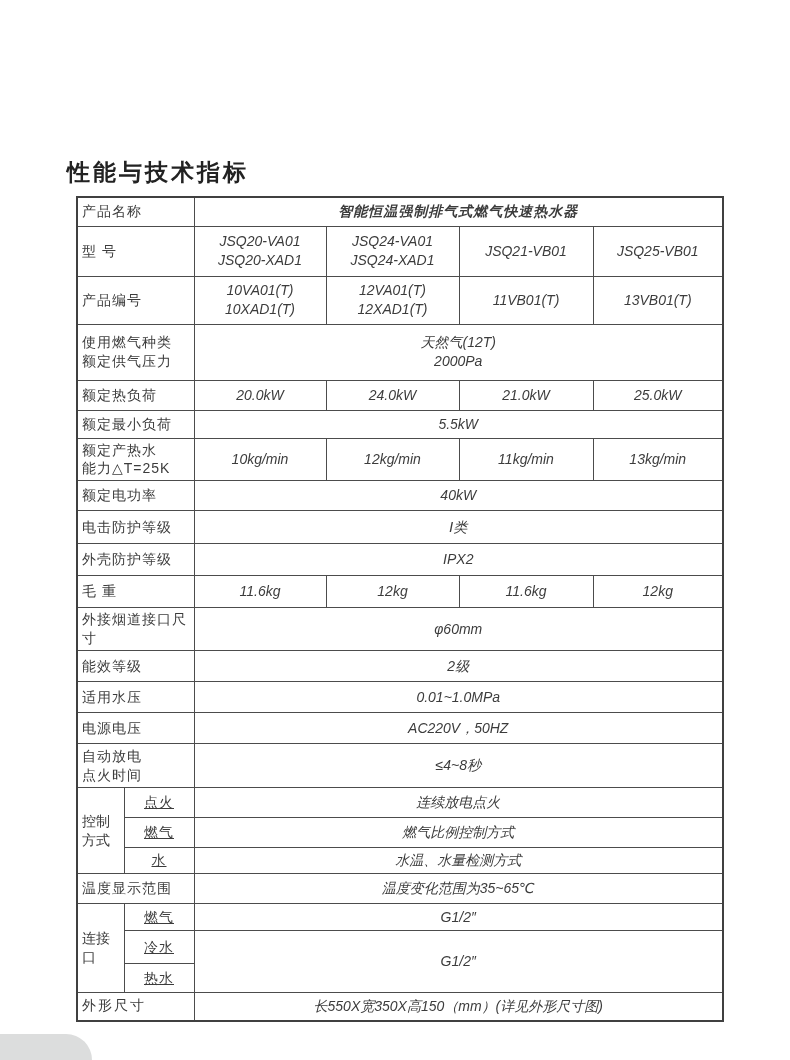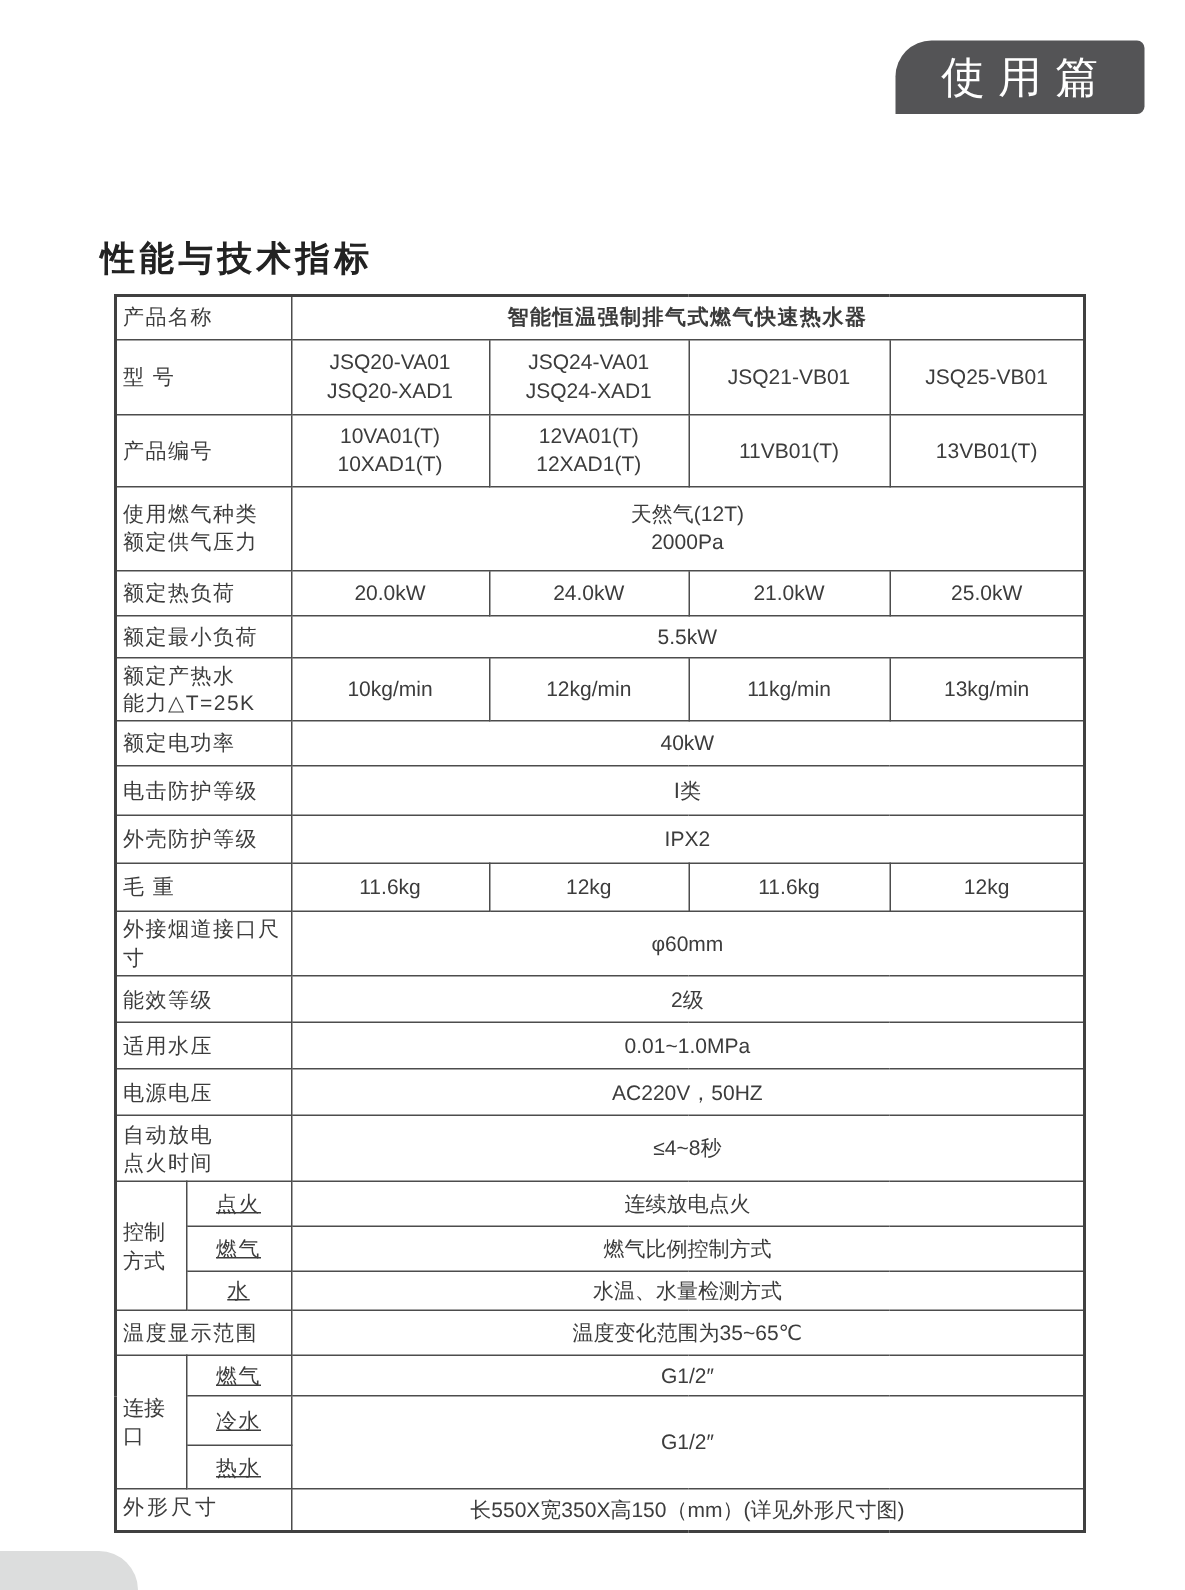--- a/index.html
+++ b/index.html
@@ -49,21 +49,21 @@
   }
   table.spec td{
     border:1px solid #4c4c4c;
     padding:2px 4px;
     line-height:1.35;
     overflow:hidden;
   }
   table.spec{border:2px solid #404040;}
   td.lbl{text-align:left;padding-left:7px;letter-spacing:1px;}
   td.lblc{text-align:left;letter-spacing:2px;font-family:Liberation Serif, serif;}
-  td.val{text-align:center;}
+  td.val{text-align:center;font-style:italic;}
   td.bold{font-weight:700;letter-spacing:1px;}
   td.pre{white-space:pre-line;}
   td.vlabel{
     text-align:left;vertical-align:middle;
     padding:4px 13px 4px 16px;
     line-height:20px;letter-spacing:0;
     word-break:break-all;
   }
   td.sub{text-align:center;letter-spacing:1px;text-decoration:underline;}
   
@@ -72,23 +72,20 @@
   tr.h34{height:34px;} tr.h33{height:33px;} tr.h32{height:32px;}
   tr.h31{height:31px;} tr.h44{height:44px;padding-left:38px;} tr.h27{height:27px;}
   tr.h26{height:26px;}
 </style>
 </head>
 <body>
 
 <div class="page">
 
 
-  <div class="section-badge">
-    <span>使用篇</span>
-  </div>
 
   <h2 class="subtitle">性能与技术指标</h2>
 
   <table class="spec">
     <colgroup>
       <col style="width:47px">
         <col style="width:70px">
       <col style="width:132px">
         <col style="width:133px">
       <col style="width:134px">

